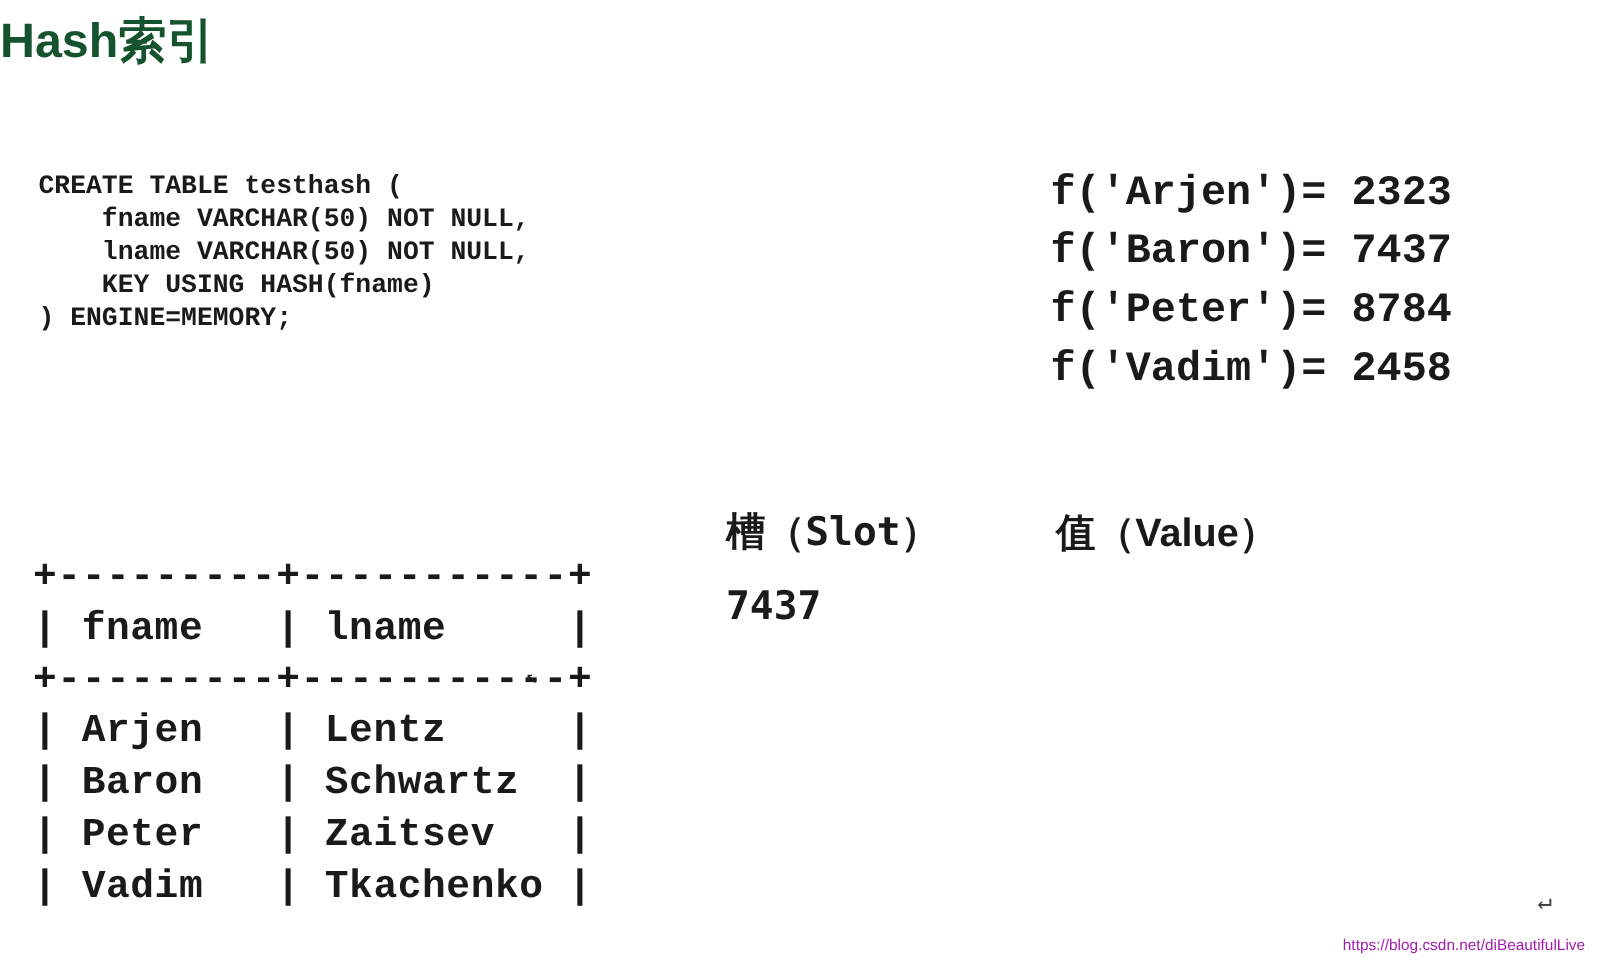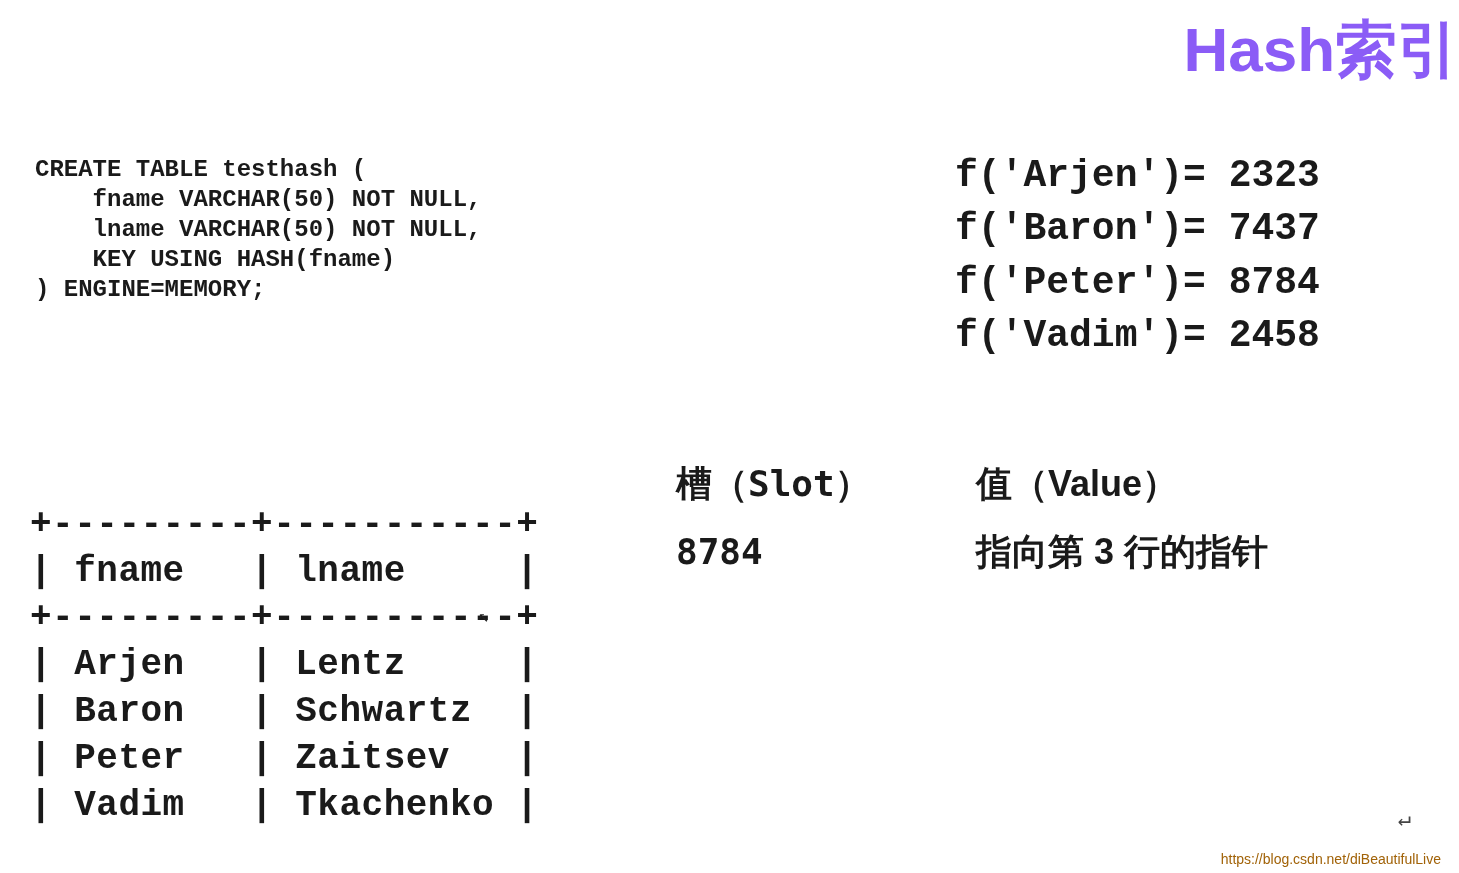--- a/index.html
+++ b/index.html
@@ -5,24 +5,24 @@
     * { margin: 0; padding: 0; box-sizing: border-box; }
     body {
       width: 1459px;
       height: 873px;
       background: #ffffff;
       font-family: "Consolas", "Courier New", monospace;
       position: relative;
       color: #1a1a1a;
     }
     .title {
-      text-align: right;
-      font-size: 62px;
+      text-align: left;
+      font-size: 44px;
       font-weight: 700;
-      color: #8b5cf6;
+      color: #14532d;
       padding-top: 8px;
       font-family: Arial, "Microsoft YaHei", sans-serif;
     }
     .sql-block {
       position: absolute;
       top: 125px;
       left: 35px;
       font-size: 24px;
       line-height: 1.25;
       font-weight: 600;
@@ -55,21 +55,20 @@
       line-height: 1.9;
     }
     .slot-header {
       font-family: "Microsoft YaHei", Arial, sans-serif;
       font-weight: 700;
       font-size: 36px;
     }
     .slot-row {
       display: flex;
       align-items: center;
-      margin-left: 16px;
     }
     .slot-col {
       width: 300px;
       font-weight: 700;
       font-family: "Consolas", monospace;
     }
     .value-col {
       font-family: "Microsoft YaHei", Arial, sans-serif;
       font-weight: 700;
     }
@@ -78,21 +77,21 @@
       top: 605px;
       left: 478px;
       font-size: 18px;
       color: #222;
     }
     .watermark {
       position: absolute;
       bottom: 6px;
       right: 18px;
       font-size: 14px;
-      color: #a16207;
+      color: #a21caf;
       font-family: Arial, sans-serif;
     }
     .return-arrow {
       position: absolute;
       bottom: 40px;
       right: 48px;
       font-size: 22px;
       color: #444;
     }
   </style>
@@ -127,21 +126,18 @@
 </div>
 
 <span class="cursor">↖</span>
 
 <div class="slot-table">
   <div class="slot-row slot-header">
     <div class="slot-col">槽（Slot）</div>
     <div class="value-col">值（Value）</div>
   </div>
   <div class="slot-row">
-  </div>
-  <div class="slot-row">
-    <div class="slot-col">8784</div>
-    <div class="value-col">指向第 3 行的指针</div>
+    <div class="slot-col">7437</div>
   </div>
 </div>
 
 <div class="return-arrow">↵</div>
 <div class="watermark">https://blog.csdn.net/diBeautifulLive</div>
 
 </body></html>

